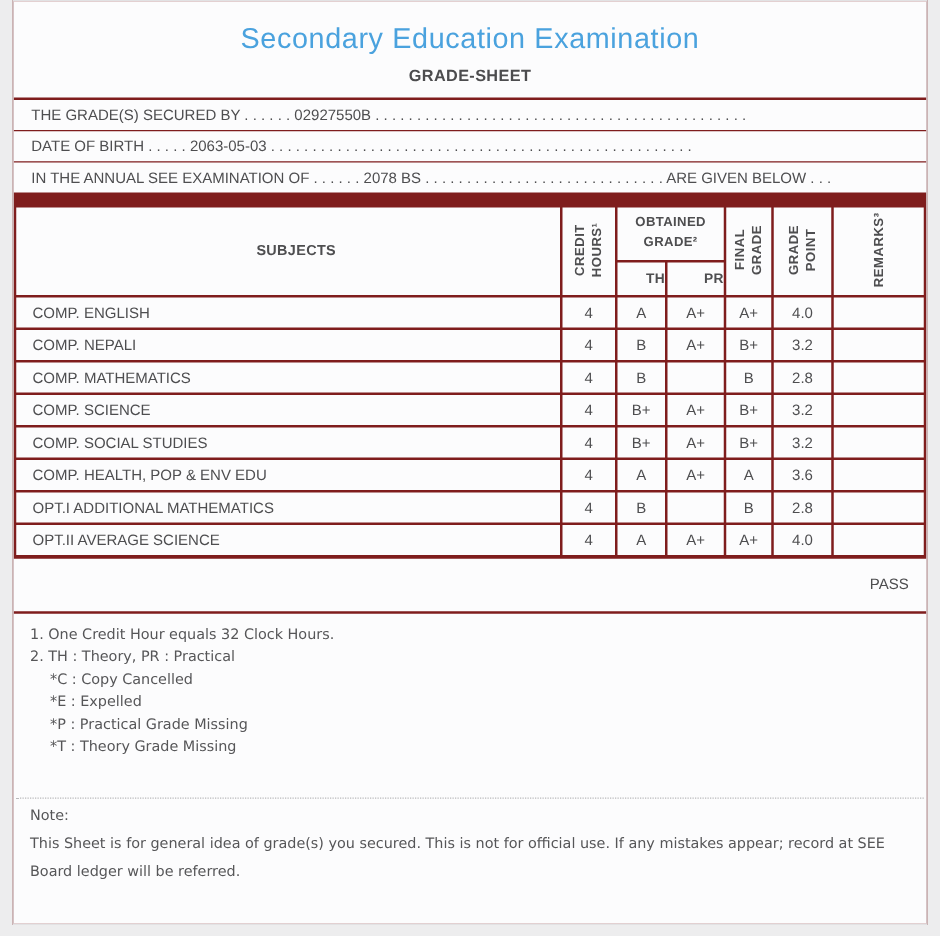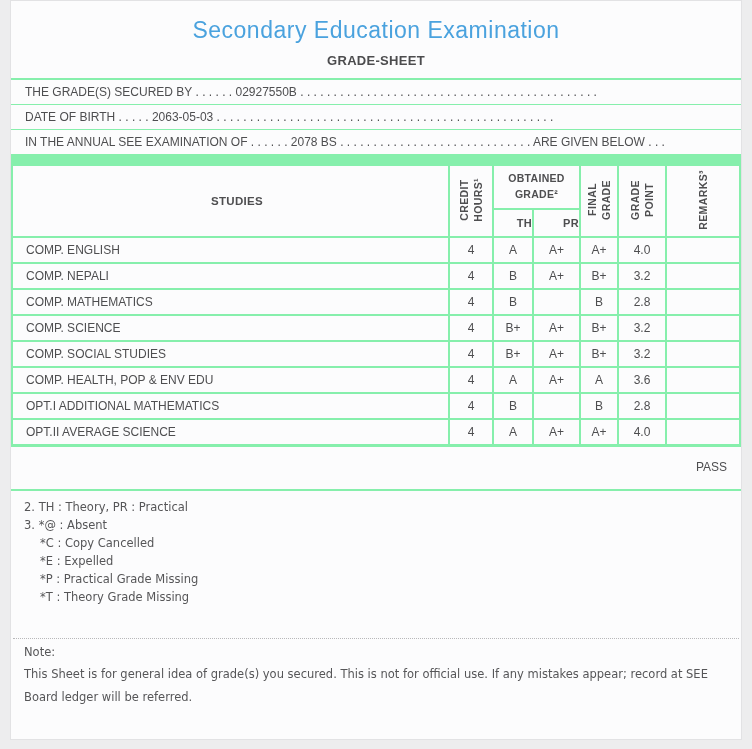--- a/index.html
+++ b/index.html
@@ -7,21 +7,21 @@
   body {
     width: 752px; height: 749px;
     background: #ededee;
     font-family: "Liberation Sans", sans-serif;
     color: #4e4e50;
     overflow: hidden;
   }
   .card {
     margin: 0 10px;
     height: 740px;
-    background: #86efac;
+    background: #7f1d1d;
     border: 1px solid #e2e2e4;
     display: flex;
     flex-direction: column;
   }
   .block { background: #fcfcfd; }
 
   
   .title-block {
     text-align: center;
     padding: 16px 0 10px;
@@ -127,21 +127,21 @@
       <col>
         <col style="width:42px">
         <col style="width:38px">
         <col style="width:45px">
       <col style="width:36px">
         <col style="width:46px">
         <col style="width:72px">
     </colgroup>
     <thead>
       <tr class="tier-top">
-        <th class="th-subjects" rowspan="2">STUDIES</th>
+        <th class="th-subjects" rowspan="2">SUBJECTS</th>
         <th rowspan="2">
           <span class="vert">
             <span>CREDIT</span>
             <span>HOURS¹</span>
           </span>
         </th>
         <th colspan="2" class="obtained-head">OBTAINED GRADE²</th>
         <th rowspan="2">
           <span class="vert">
             <span>FINAL</span>
@@ -237,22 +237,22 @@
         <td></td>
       </tr>
     </tbody>
   </table>
 
   <div class="summary-block">
     <div class="summary-result">PASS</div>
   </div>
 
   <div class="foot-block">
+    <div class="footnote">1. One Credit Hour equals 32 Clock Hours.</div>
     <div class="footnote">2. TH : Theory, PR : Practical</div>
-    <div class="footnote">3. *@ : Absent</div>
     <div class="footnote indent">*C : Copy Cancelled</div>
     <div class="footnote indent">*E : Expelled</div>
     <div class="footnote indent">*P : Practical Grade Missing</div>
     <div class="footnote indent">*T : Theory Grade Missing</div>
     <hr class="dotted-sep">
     <div class="note-label">Note:</div>
     <div class="note-text">This Sheet is for general idea of grade(s) you secured. This is not for official use. If any mistakes appear; record at SEE Board ledger will be referred.</div>
   </div>
 
 </div>

